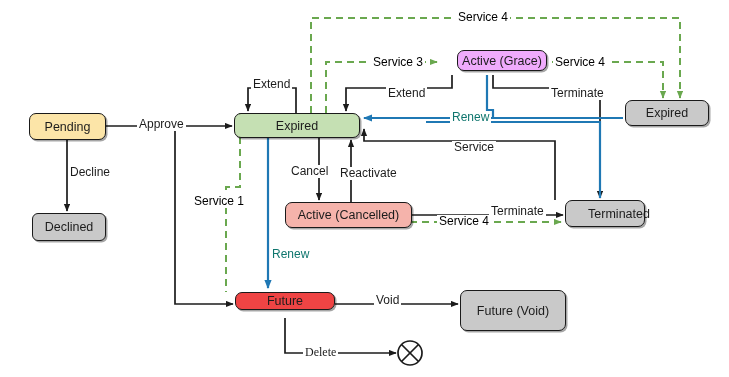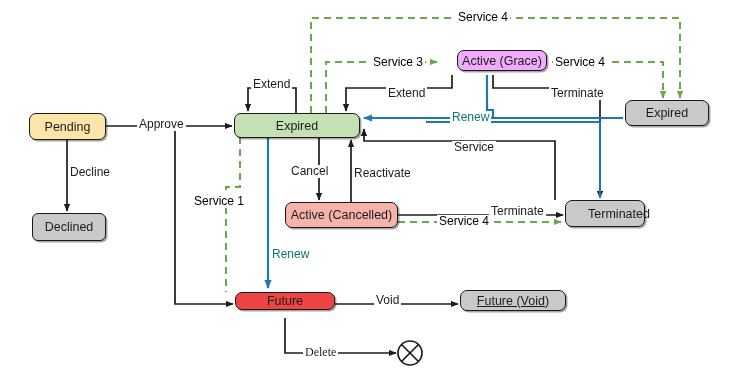--- a/index.html
+++ b/index.html
@@ -70,33 +70,33 @@
       <path d="M426,122 L600,122 L600,198"></path>
       <path d="M268,138 L268,288" marker-end="url(#ab)"></path>
     </g>
   </svg>
 
   <div class="node" style="left:29px;top:113px;width:77px;height:27px;background:#fce5a8;">Pending</div>
   <div class="node" style="left:32px;top:213px;width:74px;height:28px;background:#c9c9c9;border-radius:6px;">Declined</div>
   <div class="node" style="left:234px;top:113px;width:126px;height:25px;background:#c5e0b3;">Expired</div>
   <div class="node" style="left:457px;top:50px;width:90px;height:21px;background:#f0abfc;">Active (Grace)</div>
   <div class="node" style="left:625px;top:100px;width:84px;height:26px;background:#c9c9c9;">Expired</div>
-  <div class="node" style="left:285px;top:202px;width:113px;height:26px;background:#f5b3ab;">Active (Cancelled)</div>
+  <div class="node" style="left:285px;top:202px;width:127px;height:26px;background:#f5b3ab;">Active (Cancelled)</div>
   <div class="node" style="left:565px;top:200px;width:80px;height:27px;background:#c9c9c9;padding-left:28px;">Terminated</div>
   <div class="node" style="left:235px;top:292px;width:100px;height:18px;background:#ef4444;">Future</div>
-  <div class="node" style="left:460px;top:290px;width:106px;height:21px;background:#c9c9c9;text-decoration:underline;">Future (Void)</div>
+  <div class="node" style="left:460px;top:290px;width:106px;height:41px;background:#c9c9c9;">Future (Void)</div>
 
   <div class="lbl" style="left:137px;top:118px;">Approve</div>
   <div class="lbl" style="left:68px;top:166px;">Decline</div>
   <div class="lbl" style="left:251px;top:78px;">Extend</div>
   <div class="lbl" style="left:386px;top:87px;">Extend</div>
   <div class="lbl" style="left:549px;top:87px;">Terminate</div>
   <div class="lbl" style="left:452px;top:141px;">Service</div>
   <div class="lbl" style="left:289px;top:165px;">Cancel</div>
-  <div class="lbl" style="left:338px;top:167px;margin-left:14px;">Reactivate</div>
+  <div class="lbl" style="left:338px;top:167px;">Reactivate</div>
   <div class="lbl" style="left:489px;top:205px;">Terminate</div>
   <div class="lbl" style="left:374px;top:294px;">Void</div>
   <div class="lbl" style="left:303px;top:346px;font-family:Liberation Serif, serif;">Delete</div>
 
   <div class="lbl green" style="left:192px;top:195px;">Service 1</div>
   <div class="lbl green" style="left:437px;top:215px;">Service 4</div>
   <div class="lbl green" style="left:371px;top:56px;">Service 3</div>
   <div class="lbl green" style="left:456px;top:11px;">Service 4</div>
   <div class="lbl green" style="left:553px;top:56px;">Service 4</div>
 

